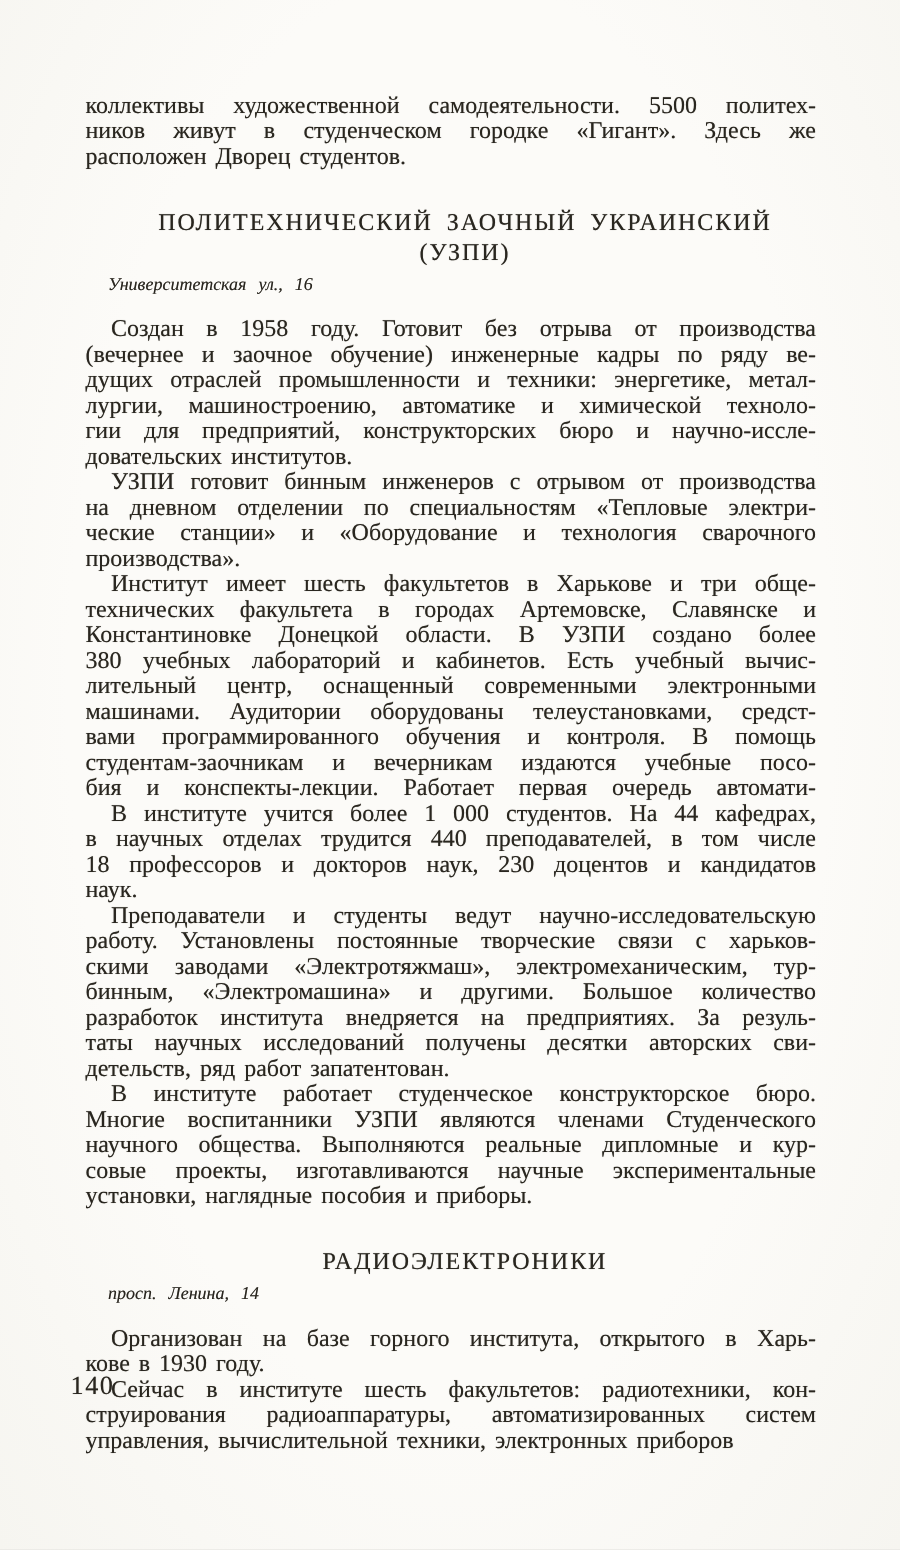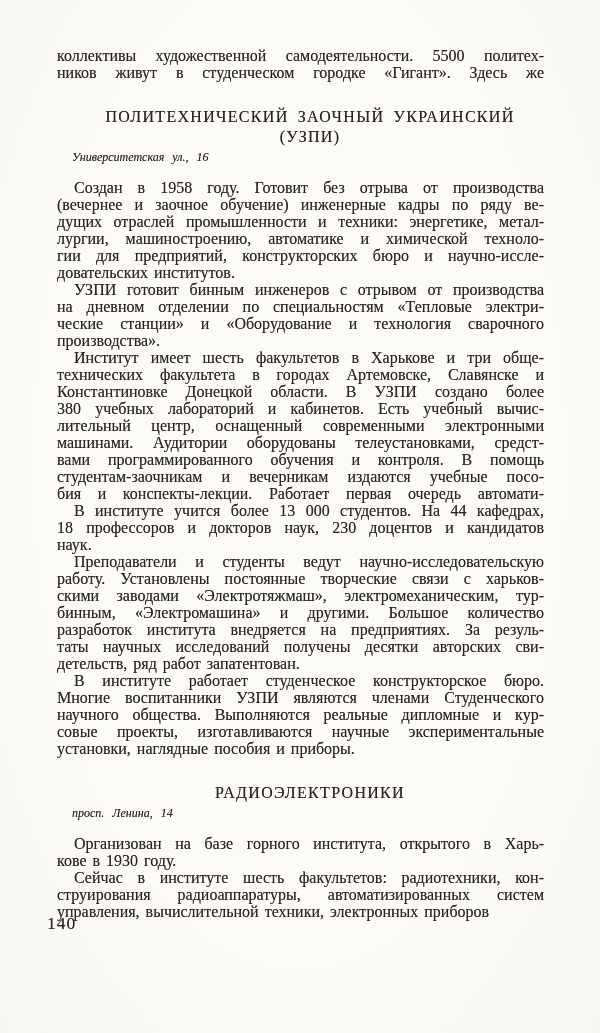--- a/index.html
+++ b/index.html
@@ -13,21 +13,21 @@
     height: 1033px;
     background: #fbfaf6;
     background: radial-gradient(ellipse at 50% 45%, #fcfbf8 60%, #f6f5f0 100%);
     overflow: hidden;
     font-family: "Liberation Serif", "DejaVu Serif", serif;
     color: #29261f;
   }
   .textblock {
     position: absolute;
     left: 57px;
-    top: 47px;
+    top: 62px;
     width: 487px;
   }
   .para {
     margin: 0;
     font-size: 16px;
     line-height: 17px;
     word-spacing: 2px;
     text-shadow: 0 0 0.5px rgba(41, 38, 31, 0.55);
   }
   .line {
@@ -70,20 +70,21 @@
   }
 </style>
 </head>
 <body>
 
 <div class="page">
   <div class="textblock">
       <div class="para">
         <div class="line">коллективы художественной самодеятельности. 5500 политех-</div>
         <div class="line">ников живут в студенческом городке «Гигант». Здесь же</div>
+        <div class="line final">расположен Дворец студентов.</div>
       </div>
       <div class="heading-block">
         <div>ПОЛИТЕХНИЧЕСКИЙ ЗАОЧНЫЙ УКРАИНСКИЙ</div>
         <div>(УЗПИ)</div>
       </div>
       <div class="address">Университетская ул., 16</div>
       <div class="para indented">
         <div class="line">Создан в 1958 году. Готовит без отрыва от производства</div>
         <div class="line">(вечернее и заочное обучение) инженерные кадры по ряду ве-</div>
         <div class="line">дущих отраслей промышленности и техники: энергетике, метал-</div>
@@ -102,21 +103,22 @@
         <div class="line">технических факультета в городах Артемовске, Славянске и</div>
         <div class="line">Константиновке Донецкой области. В УЗПИ создано более</div>
         <div class="line">380 учебных лабораторий и кабинетов. Есть учебный вычис-</div>
         <div class="line">лительный центр, оснащенный современными электронными</div>
         <div class="line">машинами. Аудитории оборудованы телеустановками, средст-</div>
         <div class="line">вами программированного обучения и контроля. В помощь</div>
         <div class="line">студентам-заочникам и вечерникам издаются учебные посо-</div>
         <div class="line">бия и конспекты-лекции. Работает первая очередь автомати-</div>
       </div>
       <div class="para indented">
-        <div class="line">В институте учится более 13 000 студентов. На 44 кафедрах,</div>
+        <div class="line">В институте учится более 1 000 студентов. На 44 кафедрах,</div>
+        <div class="line">в научных отделах трудится 440 преподавателей, в том числе</div>
         <div class="line">18 профессоров и докторов наук, 230 доцентов и кандидатов</div>
         <div class="line final">наук.</div>
       </div>
       <div class="para indented">
         <div class="line">Преподаватели и студенты ведут научно-исследовательскую</div>
         <div class="line">работу. Установлены постоянные творческие связи с харьков-</div>
         <div class="line">скими заводами «Электротяжмаш», электромеханическим, тур-</div>
         <div class="line">бинным, «Электромашина» и другими. Большое количество</div>
         <div class="line">разработок института внедряется на предприятиях. За резуль-</div>
         <div class="line">таты научных исследований получены десятки авторских сви-</div>

